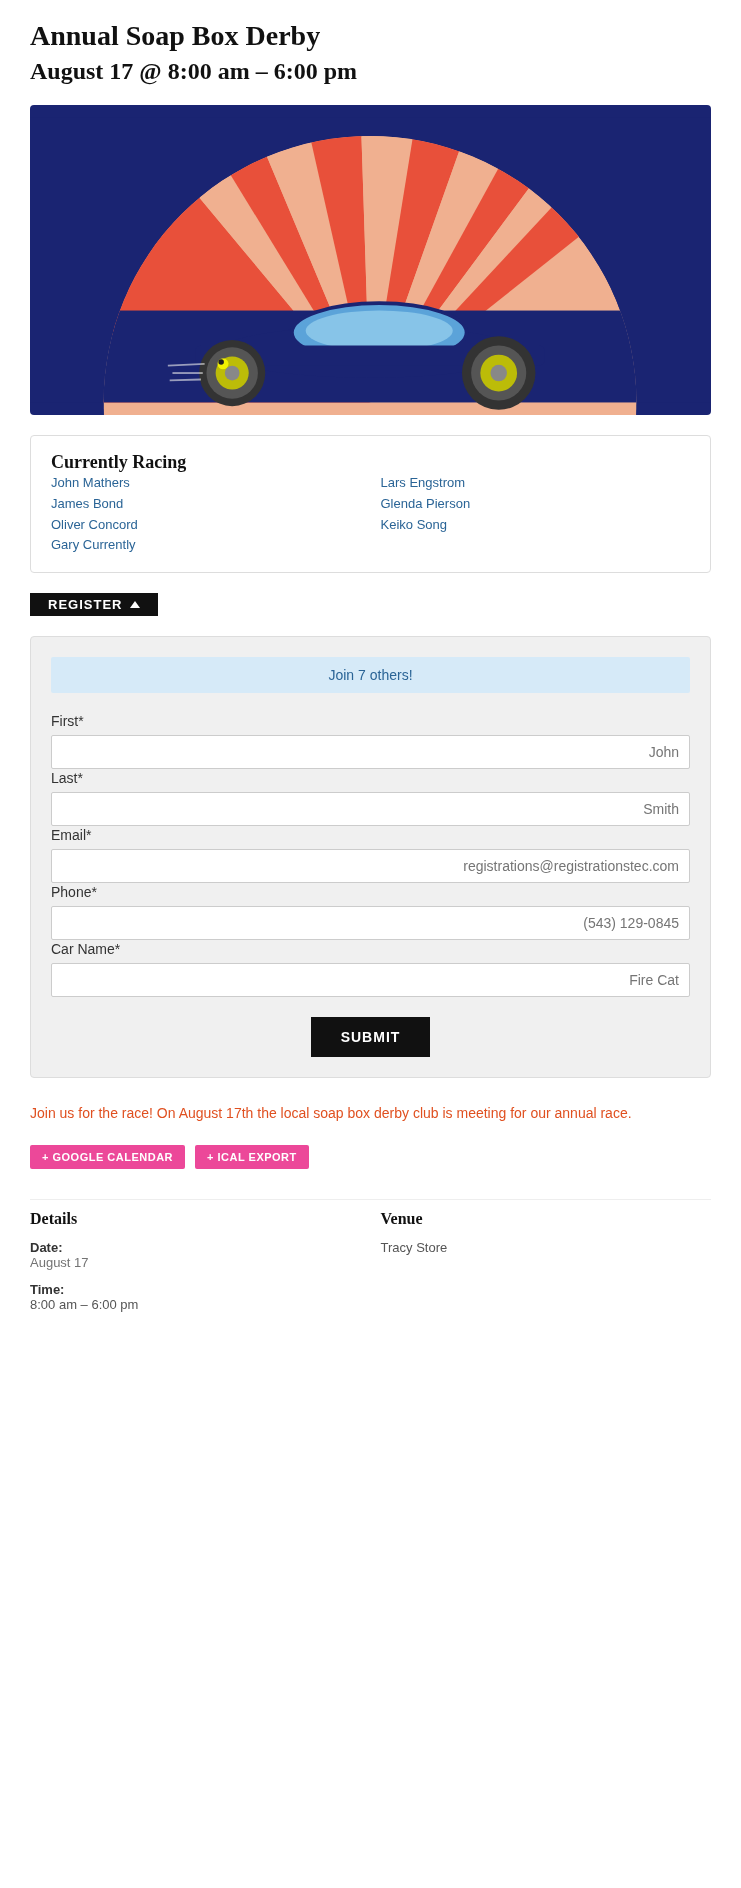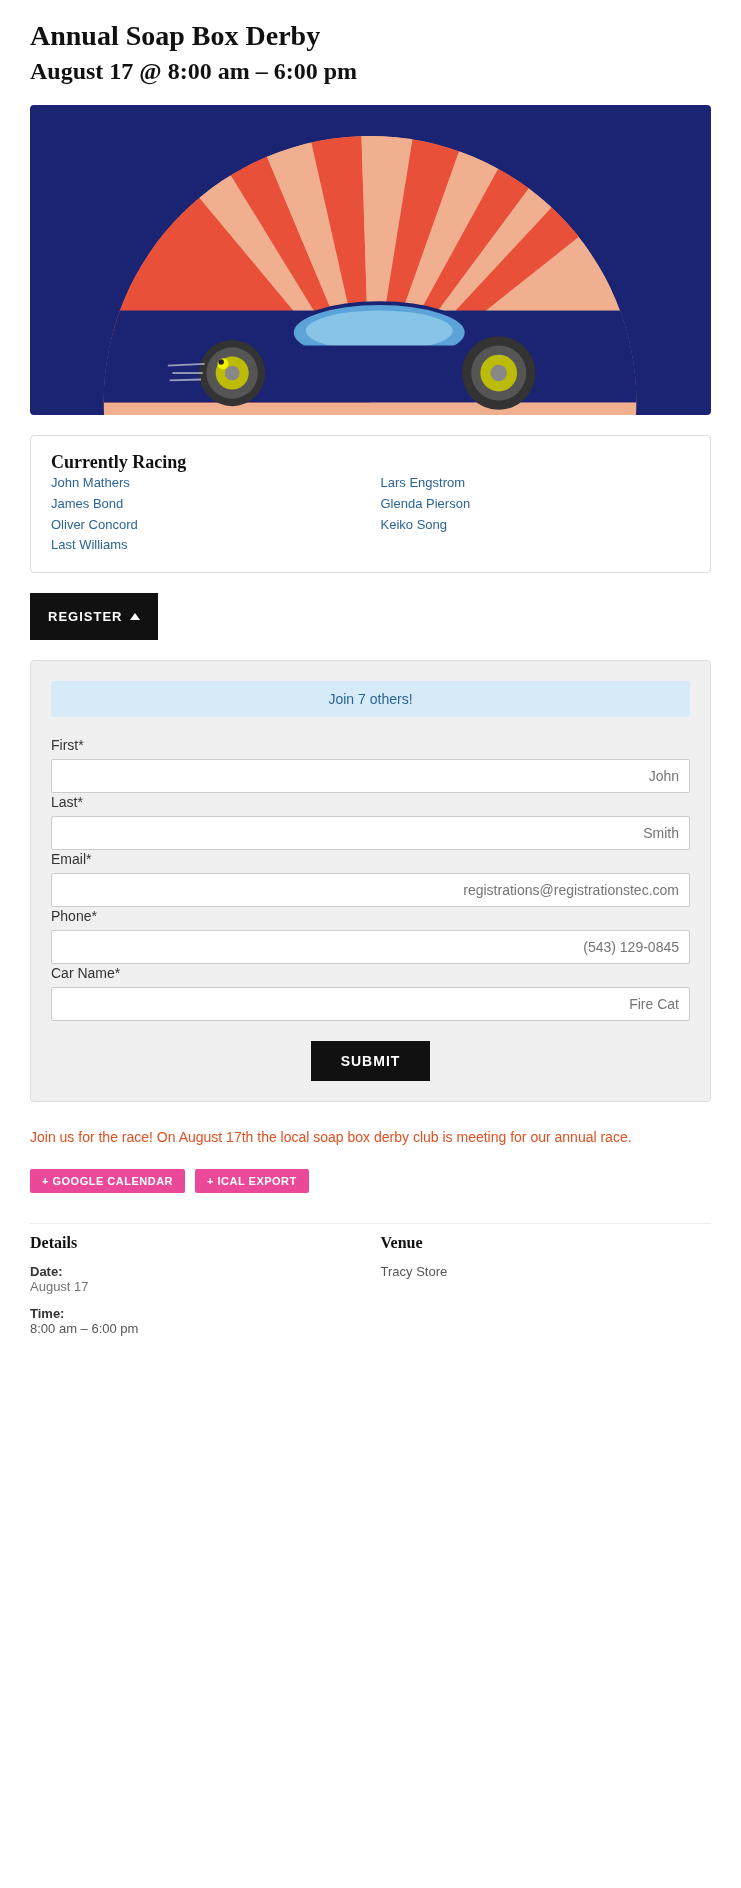--- a/index.html
+++ b/index.html
@@ -77,21 +77,21 @@
       font-family: Arial, sans-serif;
       line-height: 1.6;
     }
 
     .register-btn {
       display: inline-flex;
       align-items: center;
       gap: 8px;
       background: #111;
       color: #fff;
-      padding: 16px 18px;
+      padding: 4px 18px;
       font-size: 13px;
       font-weight: bold;
       letter-spacing: 1px;
       border: none;
       cursor: pointer;
       text-transform: uppercase;
       margin-bottom: 20px;
       font-family: Arial, sans-serif;
     }
 
@@ -300,21 +300,21 @@
   </div>
 
   
   <div class="currently-racing-box">
     <div class="currently-racing-title">Currently Racing</div>
     <div class="racers-grid">
       <div>
         <div class="racer-name">John Mathers</div>
         <div class="racer-name">James Bond</div>
         <div class="racer-name">Oliver Concord</div>
-        <div class="racer-name">Last Williams</div>
+        <div class="racer-name">Gary Currently</div>
       </div>
       <div>
         <div class="racer-name">Lars Engstrom</div>
         <div class="racer-name">Glenda Pierson</div>
         <div class="racer-name">Keiko Song</div>
       </div>
     </div>
   </div>
 
   

